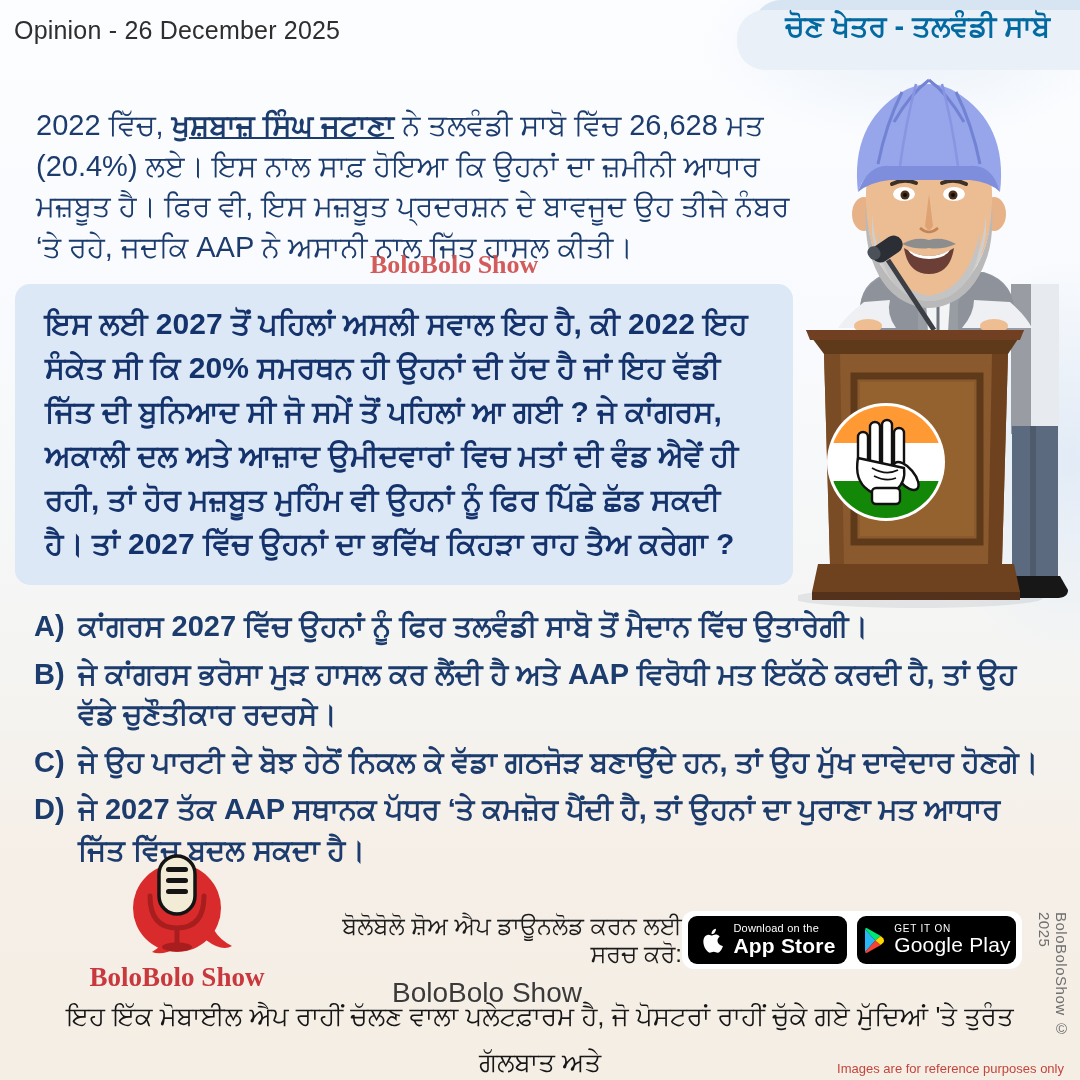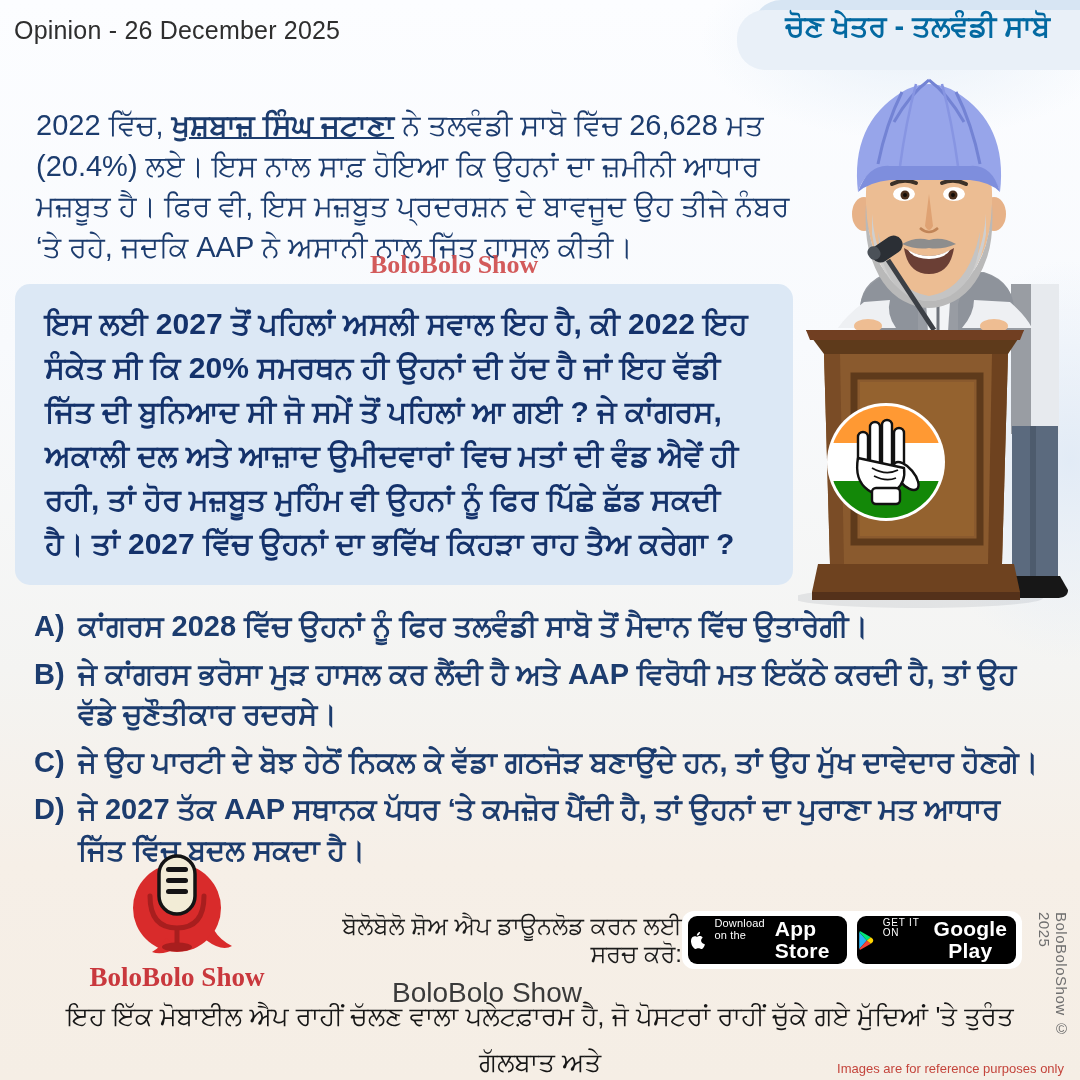--- a/index.html
+++ b/index.html
@@ -44,25 +44,25 @@
     font-size:27px;color:#c9383d;margin-top:2px;}
 
   .download-block{position:absolute;left:292px;top:912px;width:390px;text-align:center;}
   .download-block .prompt{font-size:24px;color:#1c1c1c;text-align:right;}
   .download-block .appname{font-size:28px;color:#3a3a3a;margin-top:9px;}
 
   .badges{position:absolute;left:682px;top:911px;width:340px;height:58px;background:#ffffff;
     border-radius:12px;display:flex;align-items:center;justify-content:center;gap:10px;padding:0 6px;box-sizing:border-box;}
   .store-badge{background:#000;border-radius:9px;height:48px;flex:1 1 0;display:flex;
     align-items:center;justify-content:center;gap:8px;color:#fff;cursor:pointer;}
-  .store-badge .lines{display:flex;line-height:1.05;}
+  .store-badge .lines{display:flex;flex-direction:column;line-height:1.05;}
   .store-badge .l1{font-size:11px;letter-spacing:.2px;}
   .store-badge .l2{font-size:21px;font-weight:700;letter-spacing:.2px;}
   .gp .l1{font-size:10px;letter-spacing:.8px;}
-  .gp .l2{font-weight:700;font-size:21px;text-align:center;}
+  .gp .l2{font-weight:400;font-size:21px;text-align:center;}
 
   .copyright-vertical{position:absolute;right:10px;top:912px;height:160px;writing-mode:vertical-rl;
     font-size:15px;color:#6f6f6f;letter-spacing:.5px;}
 
   .description{position:absolute;left:30px;top:994px;width:1020px;text-align:center;
     font-size:26px;color:#161616;line-height:1.75;font-weight:500;}
 
   .disclaimer{position:absolute;right:16px;bottom:4px;font-size:13px;color:#c4453c;}
 </style>
 </head>
@@ -192,21 +192,21 @@
           <rect x="-14" y="26" width="28" height="16" rx="4"></rect>
         </g>
         <path d="M-14 6 Q0 14 12 8 M-12 14 Q0 20 10 16" stroke="#111" stroke-width="1.8" fill="none"></path>
       </g>
     </svg>
   </div>
 
   <div class="options">
     <div class="option">
       <span class="option-label">A)</span>
-      <span class="option-text">ਕਾਂਗਰਸ 2028 ਵਿੱਚ ਉਹਨਾਂ ਨੂੰ ਫਿਰ ਤਲਵੰਡੀ ਸਾਬੋ ਤੋਂ ਮੈਦਾਨ ਵਿੱਚ ਉਤਾਰੇਗੀ।</span>
+      <span class="option-text">ਕਾਂਗਰਸ 2027 ਵਿੱਚ ਉਹਨਾਂ ਨੂੰ ਫਿਰ ਤਲਵੰਡੀ ਸਾਬੋ ਤੋਂ ਮੈਦਾਨ ਵਿੱਚ ਉਤਾਰੇਗੀ।</span>
     </div>
     <div class="option">
       <span class="option-label">B)</span>
       <span class="option-text">ਜੇ ਕਾਂਗਰਸ ਭਰੋਸਾ ਮੁੜ ਹਾਸਲ ਕਰ ਲੈਂਦੀ ਹੈ ਅਤੇ AAP ਵਿਰੋਧੀ ਮਤ ਇਕੱਠੇ ਕਰਦੀ ਹੈ, ਤਾਂ ਉਹ ਵੱਡੇ ਚੁਣੌਤੀਕਾਰ ਰਦਰਸੇ।</span>
     </div>
     <div class="option">
       <span class="option-label">C)</span>
       <span class="option-text">ਜੇ ਉਹ ਪਾਰਟੀ ਦੇ ਬੋਝ ਹੇਠੋਂ ਨਿਕਲ ਕੇ ਵੱਡਾ ਗਠਜੋੜ ਬਣਾਉਂਦੇ ਹਨ, ਤਾਂ ਉਹ ਮੁੱਖ ਦਾਵੇਦਾਰ ਹੋਣਗੇ।</span>
     </div>
     <div class="option">

